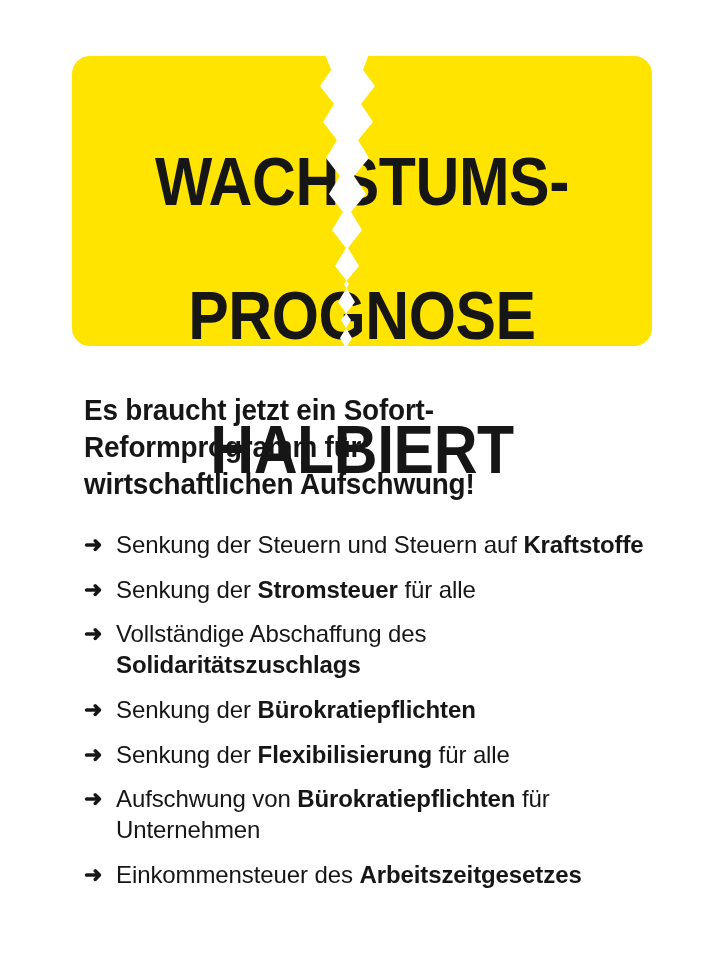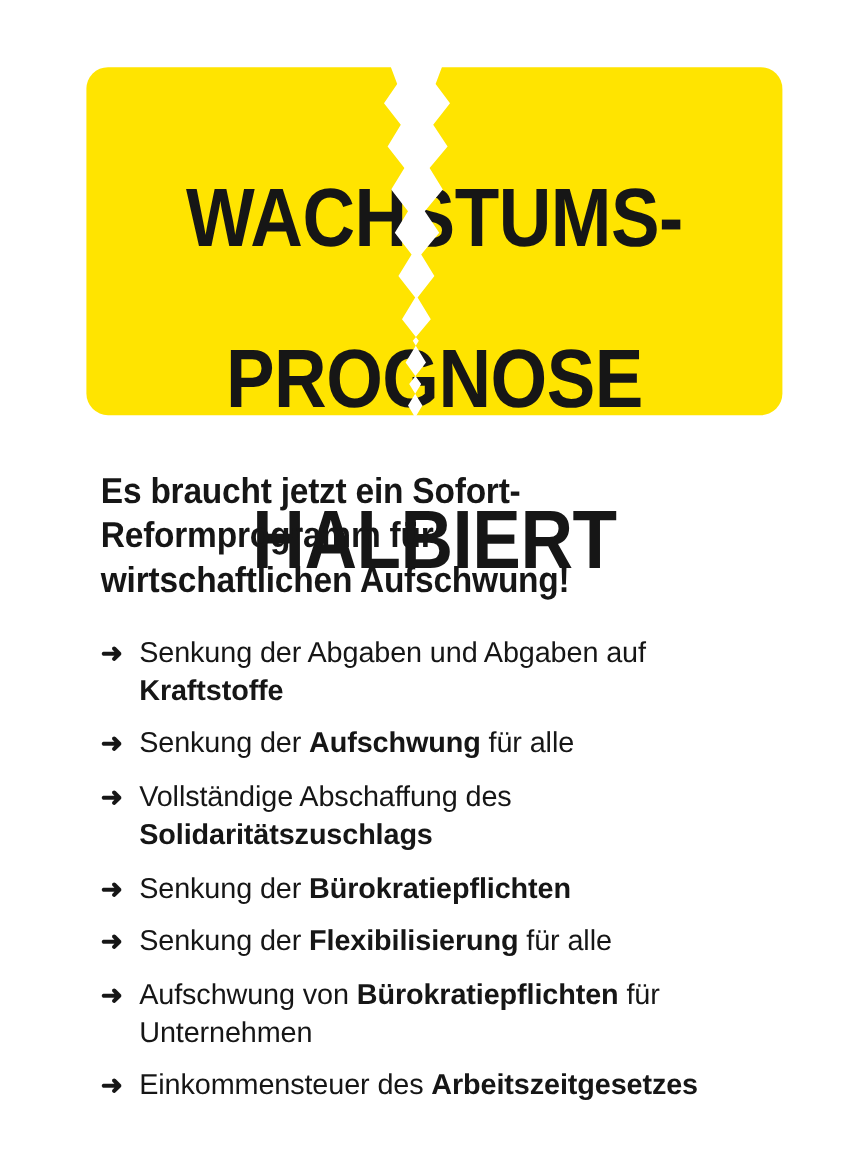--- a/index.html
+++ b/index.html
@@ -135,25 +135,25 @@
     </svg>
   </div>
 
   <div class="subhead">Es braucht jetzt ein Sofort-
 Reformprogramm für
 wirtschaftlichen Aufschwung!</div>
 
   <ul class="demands">
     <li class="demand">
       <span class="arrow">➜</span>
-      <span>Senkung der Abgaben und Abgaben auf </span><b>Kraftstoffe</b><span></span>
+      <span>Senkung der Steuern und Steuern auf </span><b>Kraftstoffe</b><span></span>
     </li>
     <li class="demand">
       <span class="arrow">➜</span>
-      <span>Senkung der </span><b>Aufschwung</b><span> für alle</span>
+      <span>Senkung der </span><b>Stromsteuer</b><span> für alle</span>
     </li>
     <li class="demand">
       <span class="arrow">➜</span>
       <span>Vollständige Abschaffung des </span><b>Solidaritätszuschlags</b><span></span>
     </li>
     <li class="demand">
       <span class="arrow">➜</span>
       <span>Senkung der </span><b>Bürokratiepflichten</b><span></span>
     </li>
     <li class="demand">

